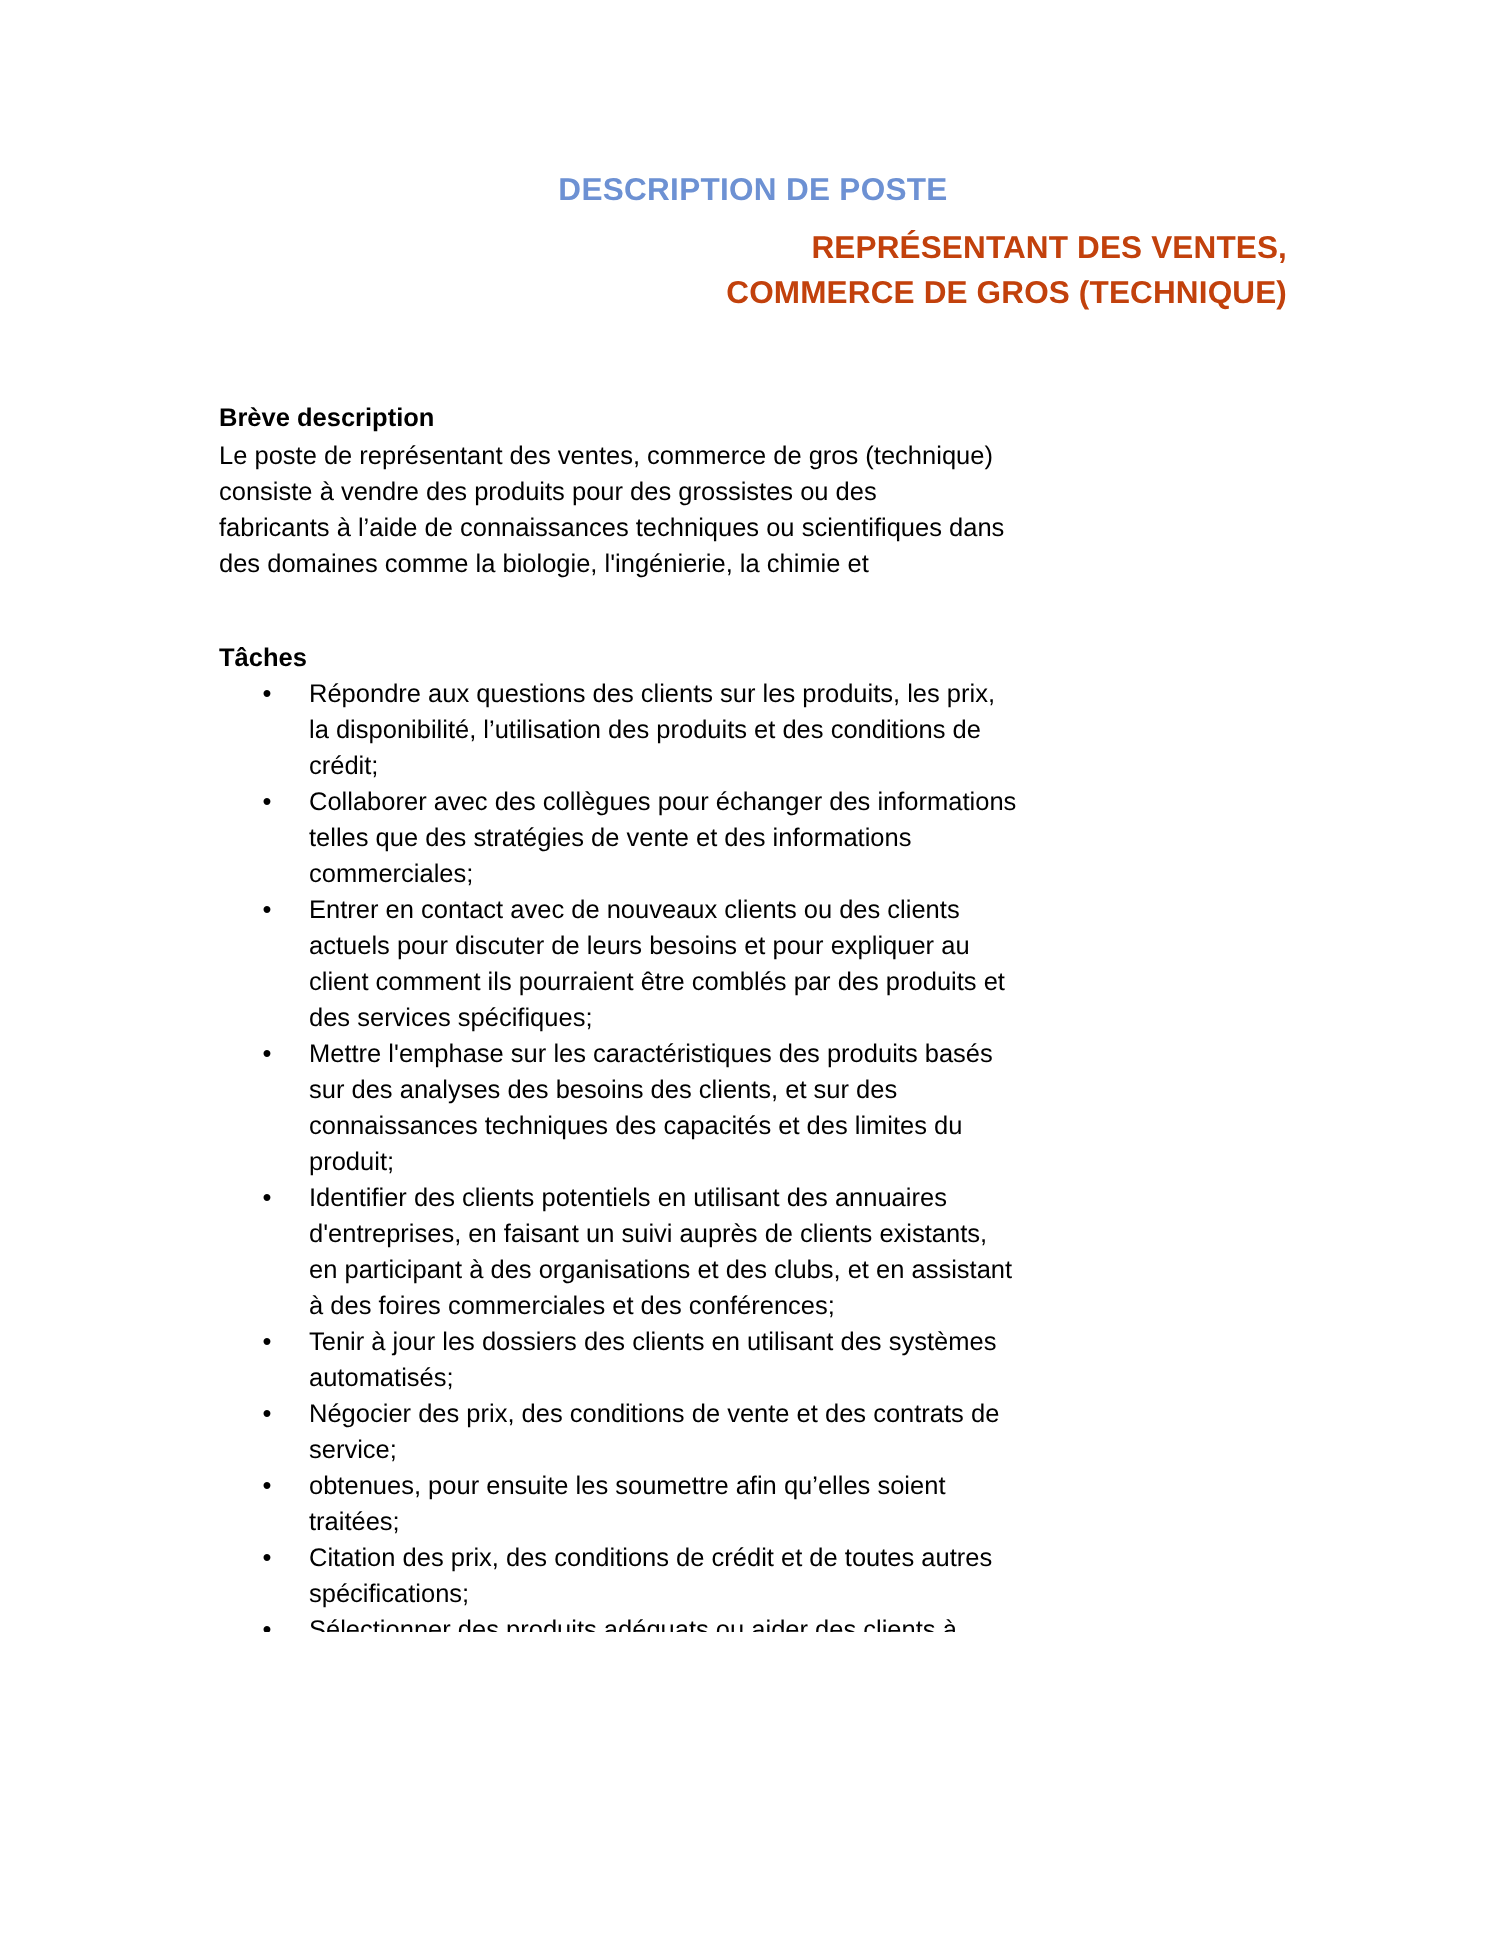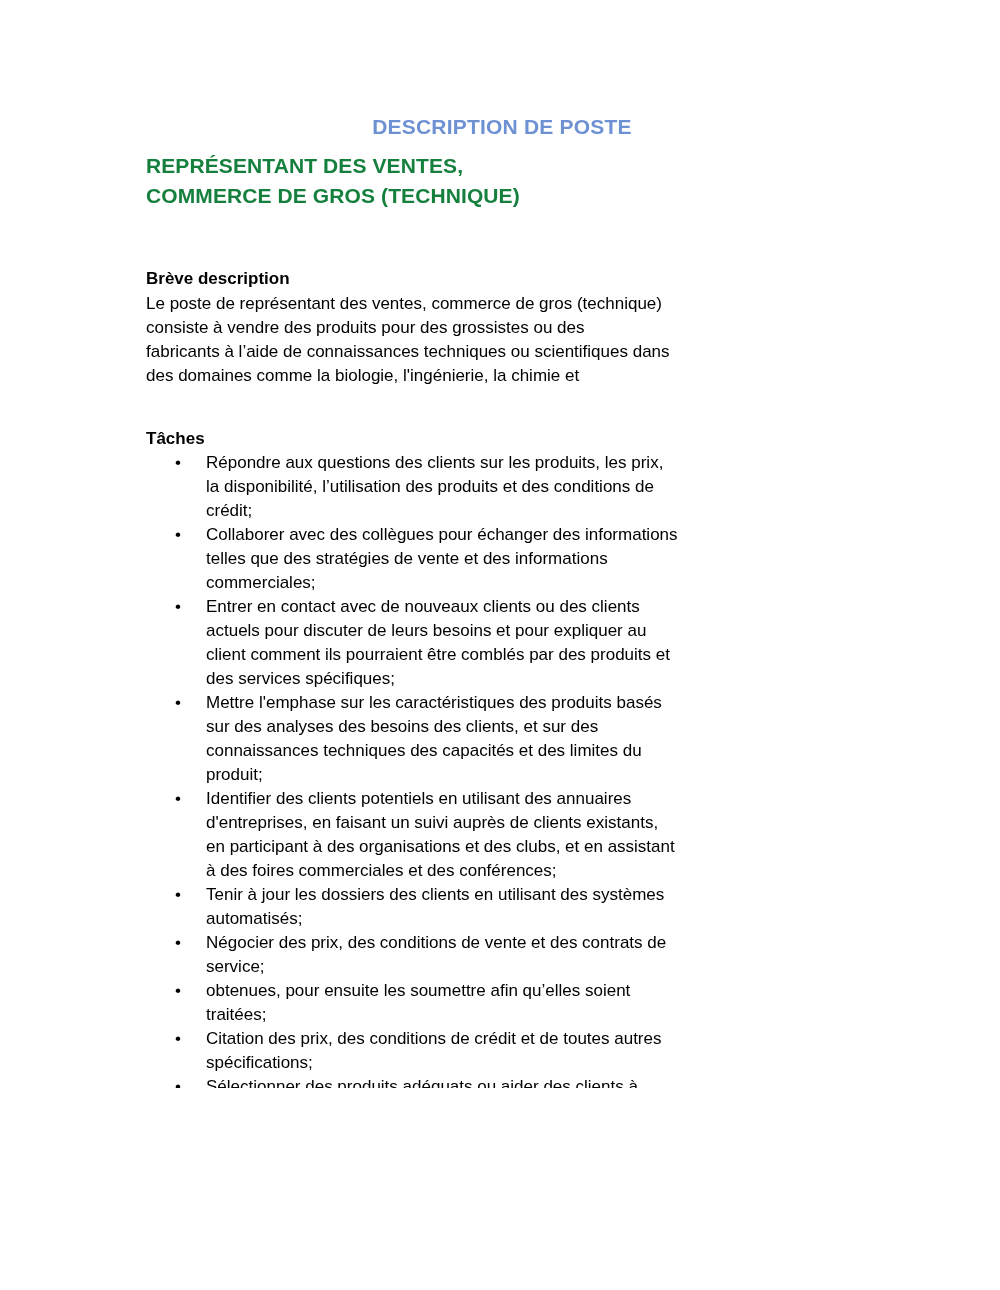--- a/index.html
+++ b/index.html
@@ -33,24 +33,24 @@
     text-align: center;
     font-size: 21px;
     font-weight: bold;
     letter-spacing: 0.2px;
     color: #6d91d3;
     line-height: 1.25;
   }
   .doc-title {
     margin: 0;
     padding-top: 11px;
-    text-align: left;
+    text-align: right;
     font-size: 21px;
     font-weight: bold;
-    color: #15803d;
+    color: #c2410c;
     line-height: 1.42;
     letter-spacing: 0.1px;
   }
   .doc-title .line { display: block; }
 
   
   .section {
     margin: 0;
   }
   .section-brief { padding-top: 56px; }

